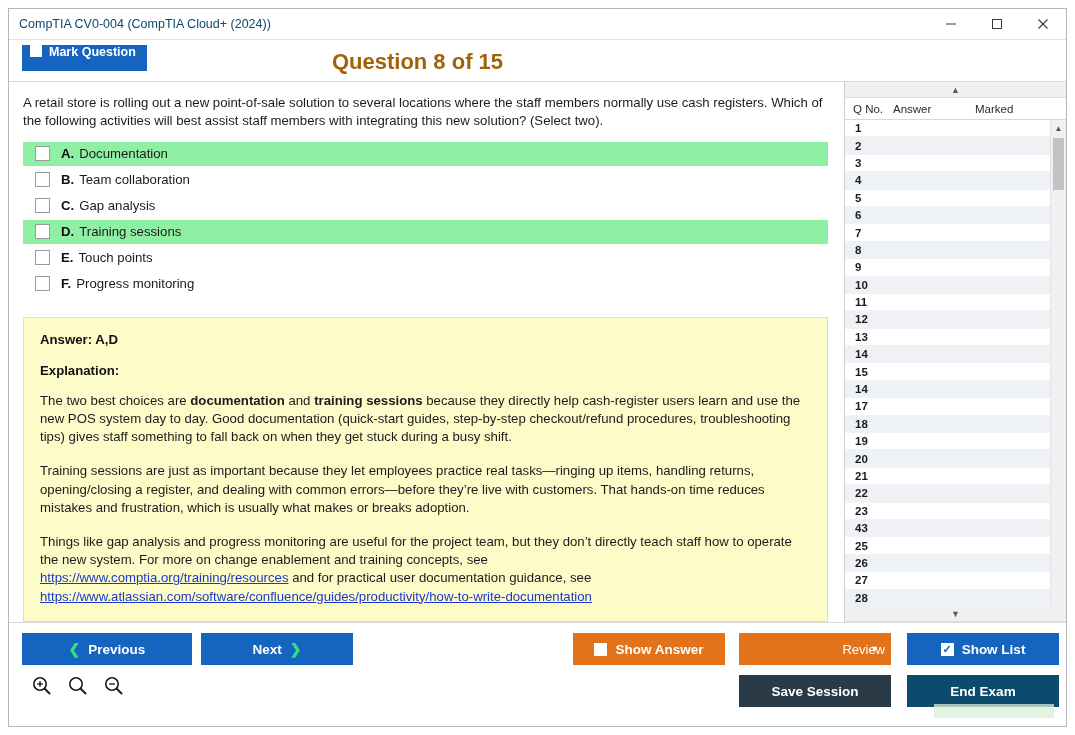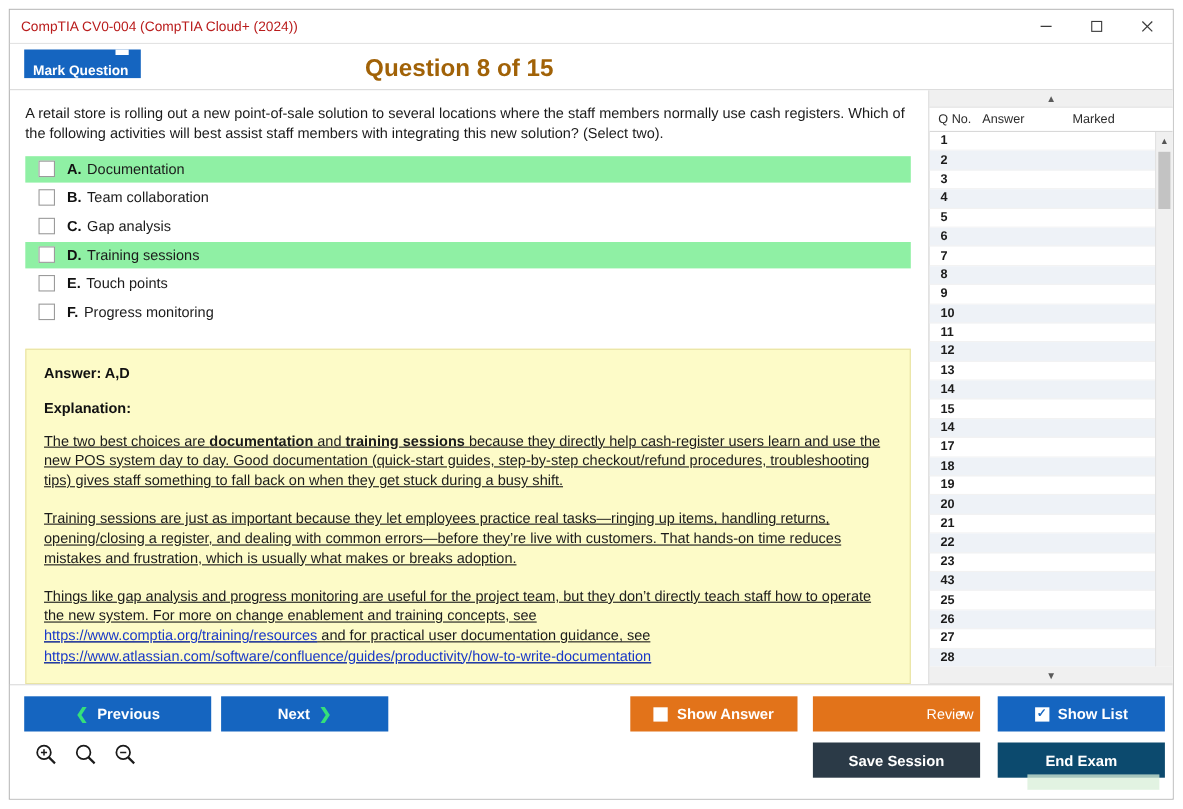--- a/index.html
+++ b/index.html
@@ -28,21 +28,21 @@
   .titlebar {
     height: 31px;
     display: flex;
     align-items: center;
     border-bottom: 1px solid #e3e3e3;
     background: #ffffff;
     flex: none;
   }
   .title-text {
     font-size: 12.5px;
-    color: #b91c1c;
+    color: #0c4a6e;
     padding-left: 10px;
     white-space: nowrap;
   }
   .title-spacer { flex: 1 1 auto; }
   .win-btn {
     width: 46px; height: 30px;
     display: flex; align-items: center; justify-content: center;
     color: #3a3a3a;
     font-size: 13px;
   }
@@ -62,24 +62,23 @@
     left: 13px; top: 5px;
     height: 26px;
     background: #1565c0;
     color: #ffffff;
     border: none;
     font-size: 12.5px;
     font-weight: bold;
     font-family: "Liberation Sans", sans-serif;
     padding: 0 11px 0 8px;
     display: flex;
-    align-items: flex-end;
+    align-items: flex-start;
     gap: 7px;
     cursor: pointer;
-    flex-direction: column;
   }
   .mark-box {
     width: 12px; height: 12px;
     background: #ffffff;
     display: inline-block;
   }
   .question-title {
     position: absolute;
     left: 0; right: 0; top: 9px;
     text-align: center;
@@ -162,21 +161,20 @@
     font-size: 13.2px;
     font-weight: bold;
     color: #111111;
     margin-bottom: 14px;
   }
   .expl-p {
     font-size: 13.2px;
     color: #1b1b1b;
     line-height: 1.38;
     margin: 0 0 16px 0;
-    text-decoration: underline;
   }
   .expl-p b { font-weight: bold; }
   .expl-link {
     color: #1a39c8;
     text-decoration: underline;
     word-break: break-all;
   }
 
   
   .right-pane {

